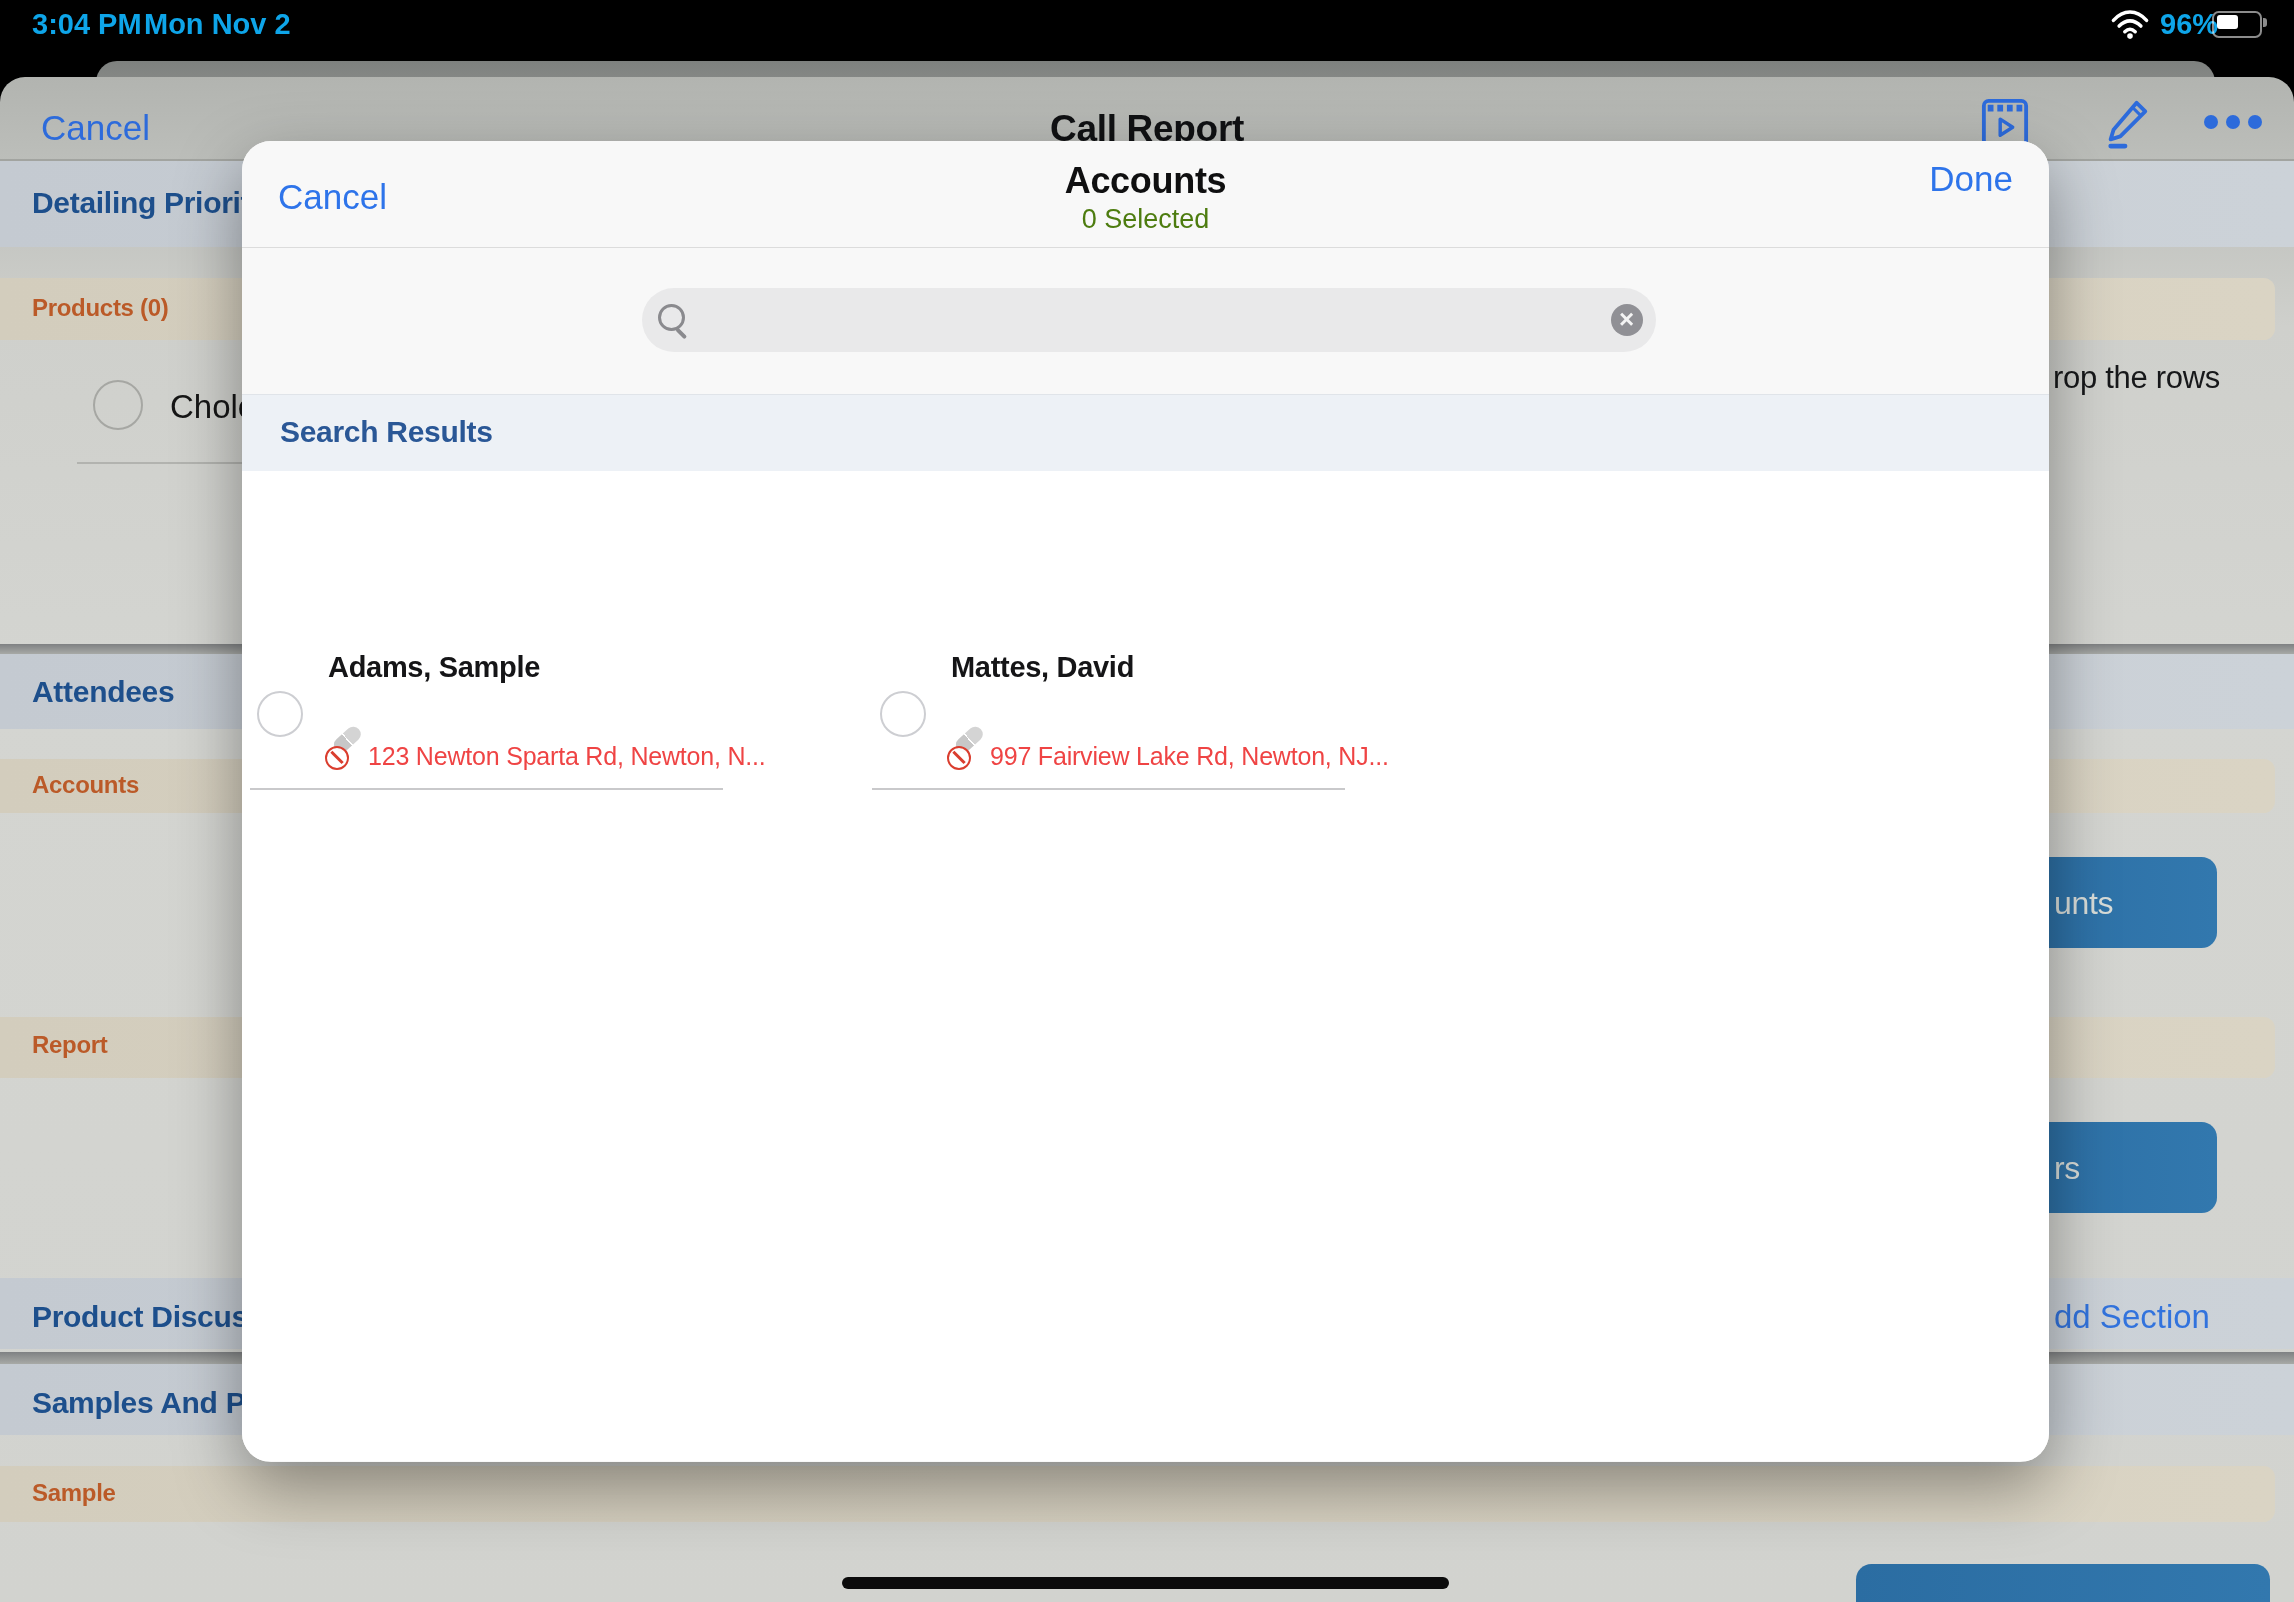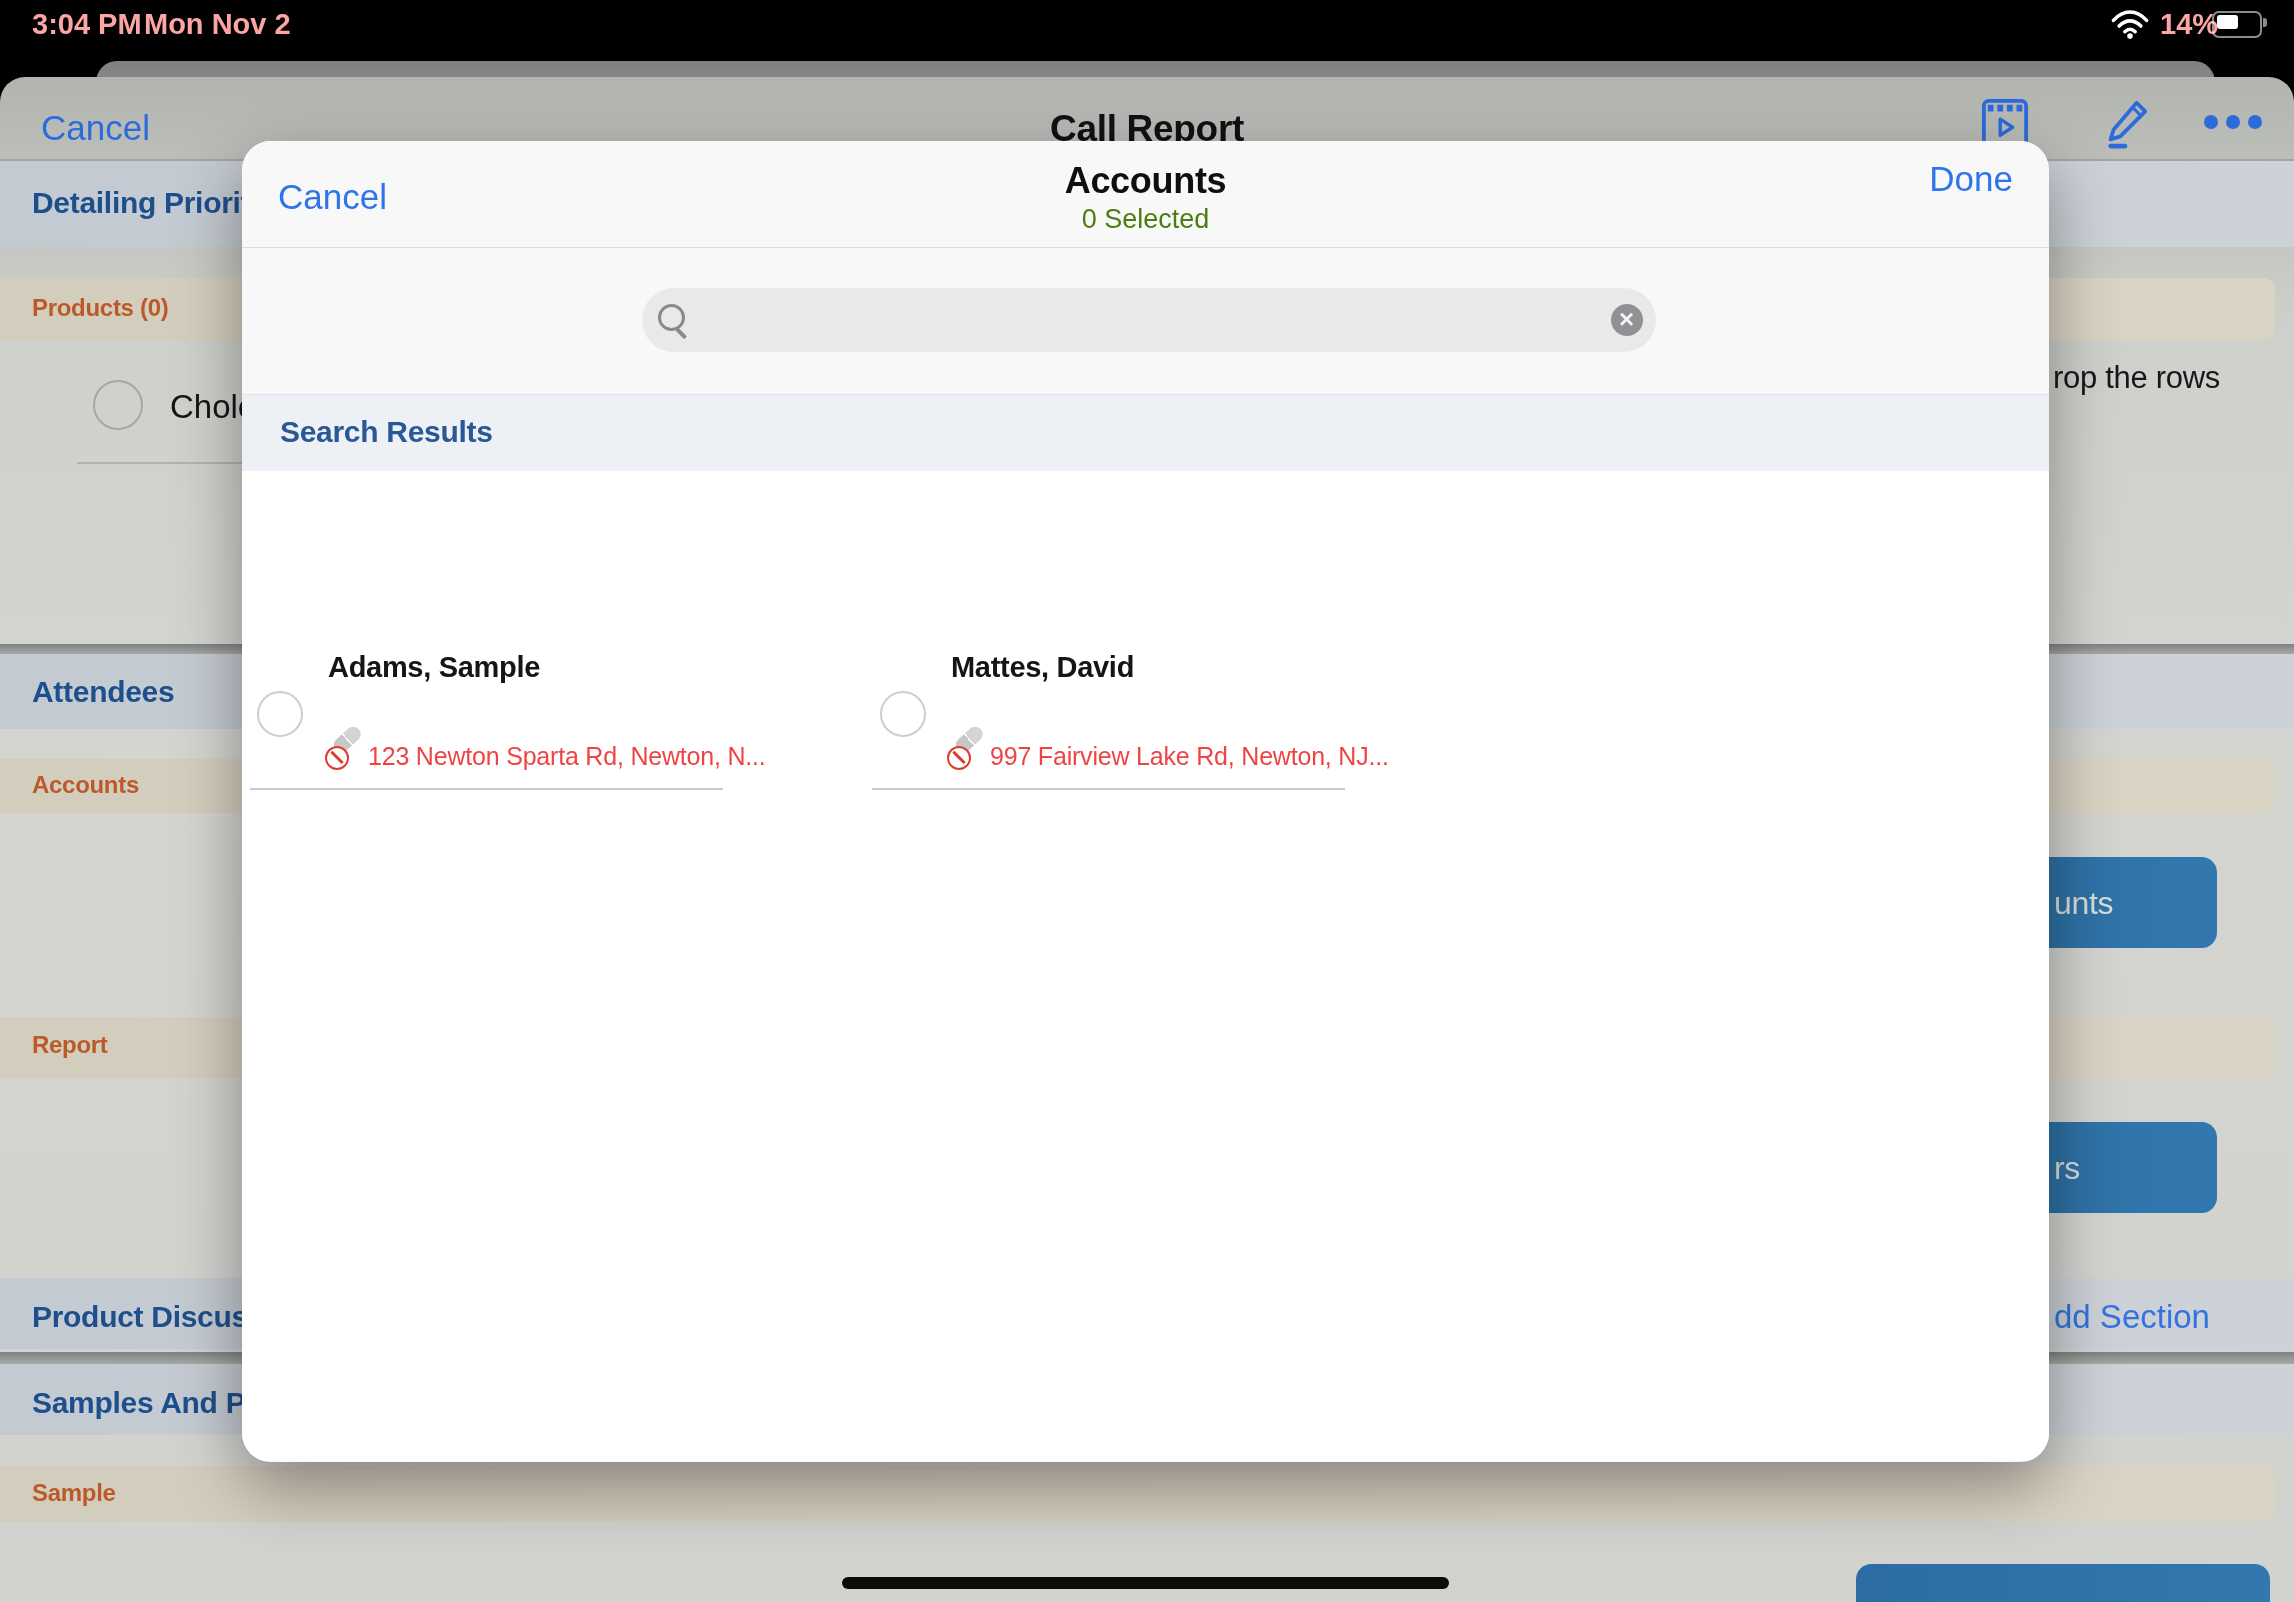--- a/index.html
+++ b/index.html
@@ -1,20 +1,20 @@
 <!DOCTYPE html>
 <html><head>
 <meta charset="utf-8">
 <style>
   html,body{margin:0;padding:0;background:#000;}
   #screen{position:relative;width:2294px;height:1602px;overflow:hidden;background:#000;
           font-family:"Liberation Sans",sans-serif;-webkit-font-smoothing:antialiased;}
   .abs{position:absolute;}
   
-  #statusbar{left:0;top:0;width:2294px;height:47px;color:#fca5a5;font-size:29px;font-weight:600;z-index:40;}
+  #statusbar{left:0;top:0;width:2294px;height:47px;color:#0ea5e9;font-size:29px;font-weight:600;z-index:40;}
   
   .batt{width:46px;height:23px;border:2.4px solid rgba(255,255,255,.55);border-radius:6.7px;}
   .batt .fill{position:absolute;left:2.9px;top:2.9px;width:45%;height:13.4px;background:#fff;border-radius:2.9px;}
   .batt .tip{position:absolute;right:-6.7px;top:5.8px;width:3.8px;height:8.6px;background:rgba(255,255,255,.55);border-radius:0 2.9px 2.9px 0;}
   
   #backcard{left:96px;top:61px;width:2119px;height:58px;border-radius:21px 21px 0 0;
             background:linear-gradient(180deg,#7e817f,#949693);z-index:1;}
   #frontcard{left:0;top:77px;width:2294px;height:1526px;border-radius:25px 25px 0 0;overflow:hidden;
              background:linear-gradient(180deg,#b2b4b0 0px,#bcbeba 83px,#cfd0cc 250px,#d4d5d1 615px,#d2d3cf 100%);z-index:2;}
   
@@ -73,21 +73,21 @@
 
   <div class="abs" id="statusbar">
     <span class="abs" style="left:32px;top:7.7px;">3:04 PM</span>
     <span class="abs" style="left:144px;top:7.7px;">Mon Nov 2</span>
     <svg class="abs" style="left:2110px;top:9.6px;" width="40" height="29" viewBox="0 0 38 28" fill="none">
       <path d="M3 10 C8 4.5 14 2 19 2 C24 2 30 4.5 35 10" stroke="#fff" stroke-width="3.4" stroke-linecap="round"></path>
       <path d="M8.5 15.5 C12 12 15.5 10.5 19 10.5 C22.5 10.5 26 12 29.5 15.5" stroke="#fff" stroke-width="3.4" stroke-linecap="round"></path>
       <path d="M14 21 C15.8 19.3 17.4 18.6 19 18.6 C20.6 18.6 22.2 19.3 24 21" stroke="#fff" stroke-width="3.4" stroke-linecap="round"></path>
       <circle cx="19" cy="25.2" r="2.7" fill="#fff"></circle>
     </svg>
-    <span class="abs" style="left:2160px;top:7.7px;">14%</span>
+    <span class="abs" style="left:2160px;top:7.7px;">96%</span>
     <span class="abs batt" style="left:2212px;top:10.6px;">
       <span class="fill"></span>
         <span class="tip"></span>
     </span>
   </div>
 
   <div class="abs" id="backcard"></div>
 
   <div class="abs" id="frontcard">
 

